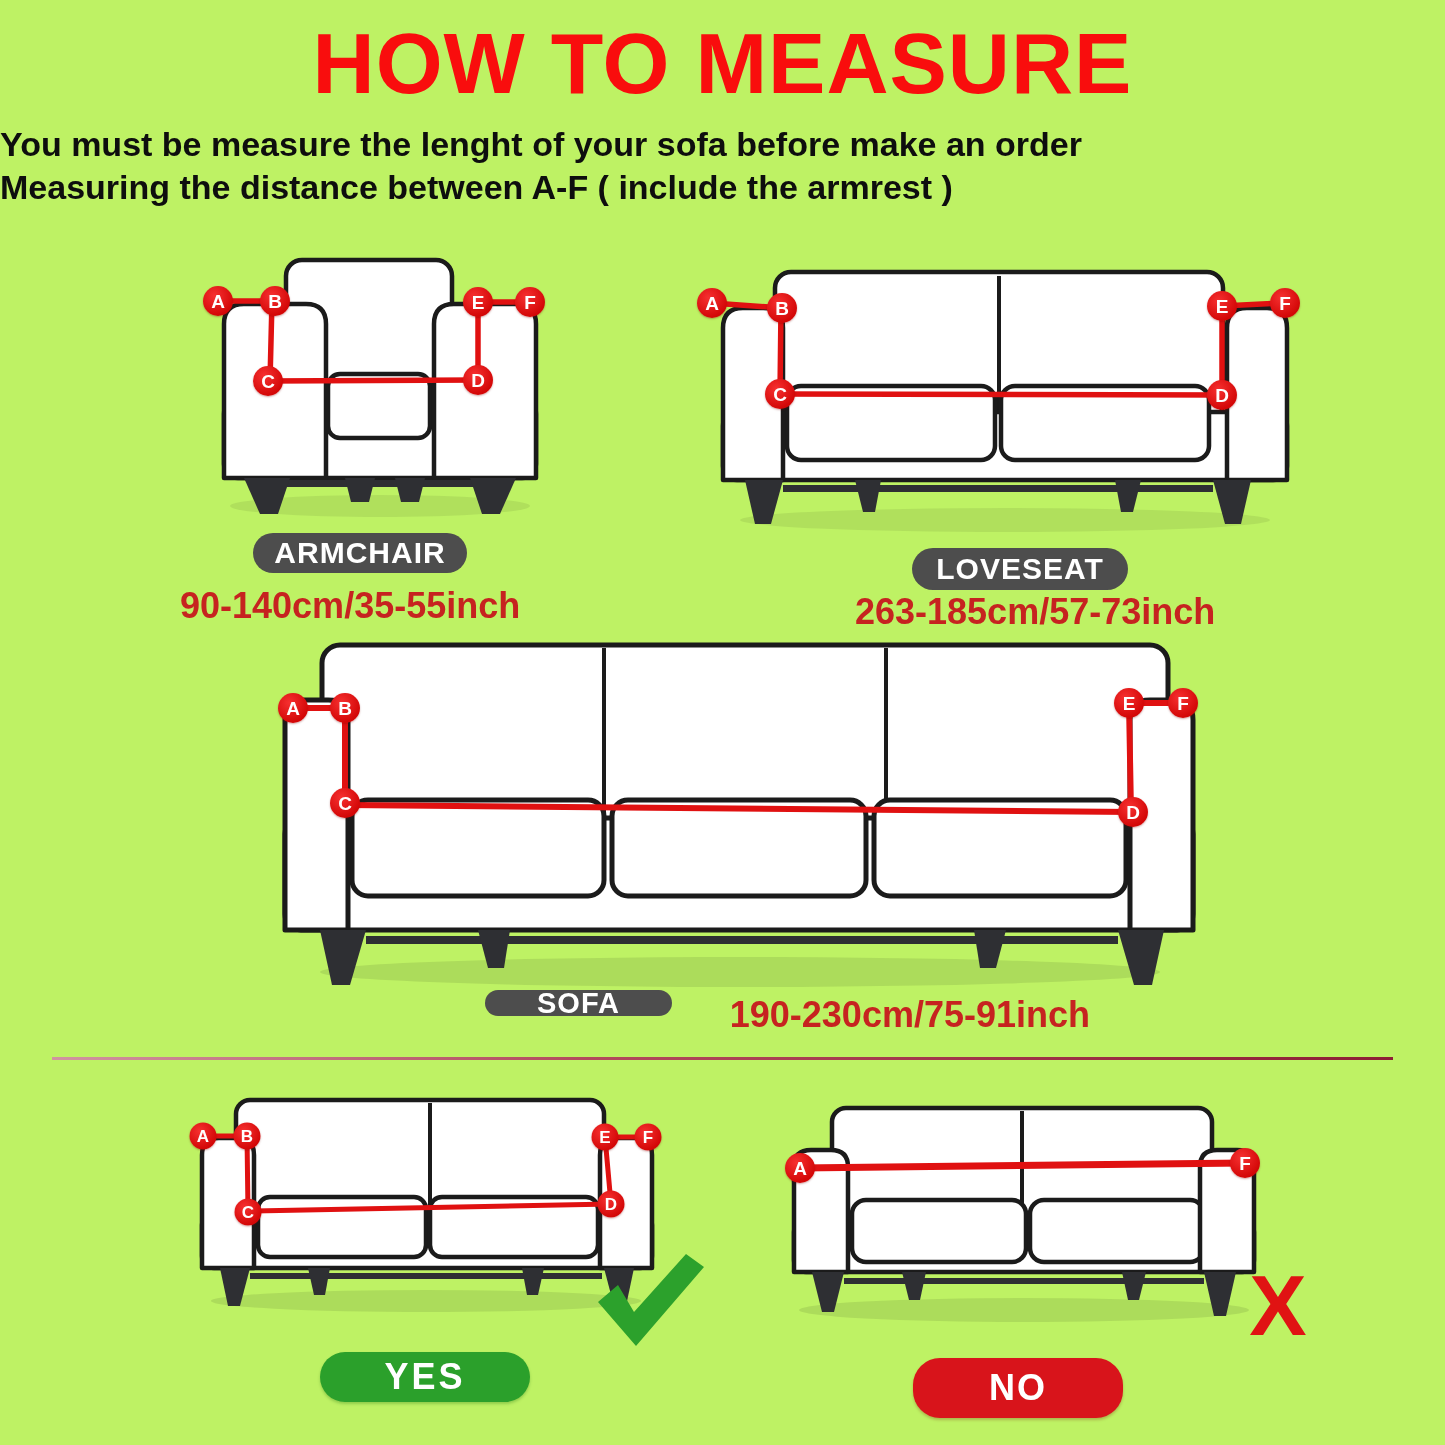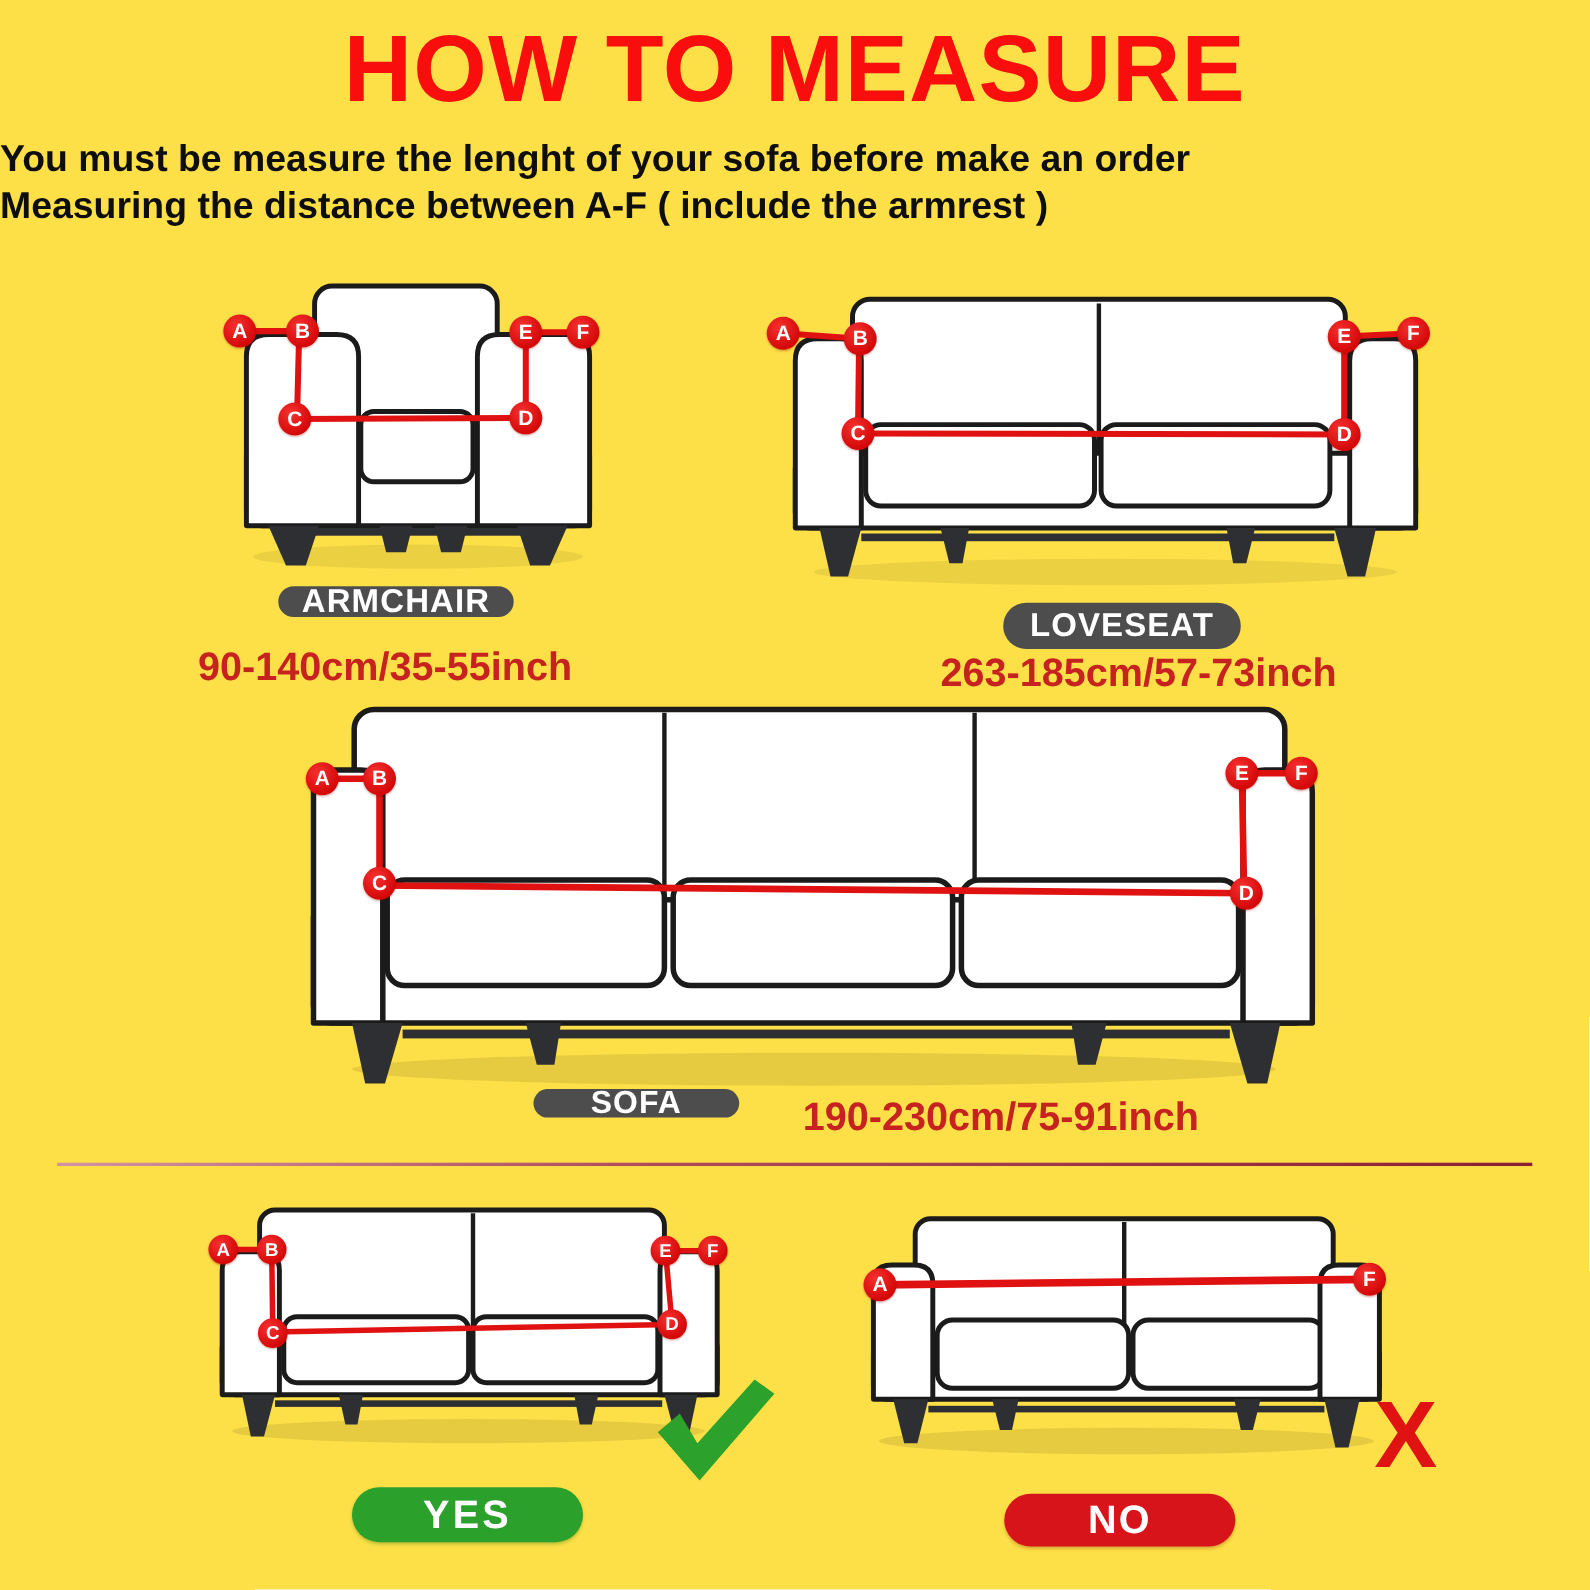--- a/index.html
+++ b/index.html
@@ -1,16 +1,16 @@
 <!DOCTYPE html>
 <html><head>
 <meta charset="utf-8">
 <style>
   html,body { margin:0; padding:0; background:#ffffff; }
-  .canvas { position:relative; width:1445px; height:1445px; background:#fde047; overflow:hidden;
+  .canvas { position:relative; width:1445px; height:1445px; background:#bef264; overflow:hidden;
             font-family:"Liberation Sans", sans-serif; }
 
   .title { position:absolute; top:14px; left:0; width:100%; margin:0; text-align:center;
            font-size:86px; font-weight:bold; letter-spacing:1px; color:#f90d0d; }
   .subtitle { position:absolute; top:123px; left:0; width:100%; 
               font-size:34px; font-weight:bold; color:#0e0e0e; line-height:43px; }
 
   .sofa-art { position:absolute; }
   .ln  { fill:#fff; stroke:#1b1b1b; stroke-width:4.5; stroke-linejoin:round; stroke-linecap:round; }
   .ln2 { fill:#fff; stroke:#1b1b1b; stroke-width:5;   stroke-linejoin:round; stroke-linecap:round; }
@@ -21,30 +21,30 @@
 
   .pt { position:absolute; width:30px; height:30px; border-radius:50%;
         background:radial-gradient(circle at 38% 32%, #f63030, #d30707 72%);
         color:#fff; font-weight:bold; font-size:19px; line-height:1;
         display:flex; align-items:center; justify-content:center;
         transform:translate(-50%,-50%); box-shadow:0 1px 2px rgba(120,0,0,.35); }
   .pt.small { width:27px; height:27px; font-size:17px; }
 
   .pill { position:absolute; display:flex; align-items:center; justify-content:center;
           color:#fff; font-weight:bold; background:#4d4d4d; }
-  .pill-armchair { left:253px; top:533px; width:214px; height:28px; border-radius:22px;
+  .pill-armchair { left:253px; top:533px; width:214px; height:40px; border-radius:22px;
                    font-size:30px; letter-spacing:1px; }
   .pill-loveseat { left:912px; top:548px; width:216px; height:42px; border-radius:21px;
                    font-size:30px; letter-spacing:1px; }
   .pill-sofa     { left:485px; top:990px; width:187px; height:26px; border-radius:21px;
                    font-size:29px; letter-spacing:1px; }
   .pill-yes { left:320px; top:1352px; width:210px; height:50px; border-radius:25px;
               background:#2ba02b; font-size:36px; letter-spacing:3px;
               box-shadow:0 2px 3px rgba(0,90,0,.25); }
-  .pill-no  { left:913px; top:1358px; width:210px; height:48px; border-radius:27px;
+  .pill-no  { left:913px; top:1358px; width:210px; height:60px; border-radius:27px;
               background:#d8141b; font-size:36px; letter-spacing:2px;
               box-shadow:0 2px 3px rgba(120,0,0,.25); }
 
   .range { position:absolute; color:#c62320; font-weight:bold; font-size:36px; text-align:left; }
   .range-armchair { left:180px; top:585px; width:360px; }
   .range-loveseat { left:855px; top:591px; width:365px; }
   .range-sofa     { left:690px; top:994px; width:400px; text-align:right; }
 
   .divider { position:absolute; left:52px; top:1057px; width:1341px; height:3px;
              background:linear-gradient(90deg,#d094a0 0%,#b24a5c 40%,#8d1f35 100%); }

